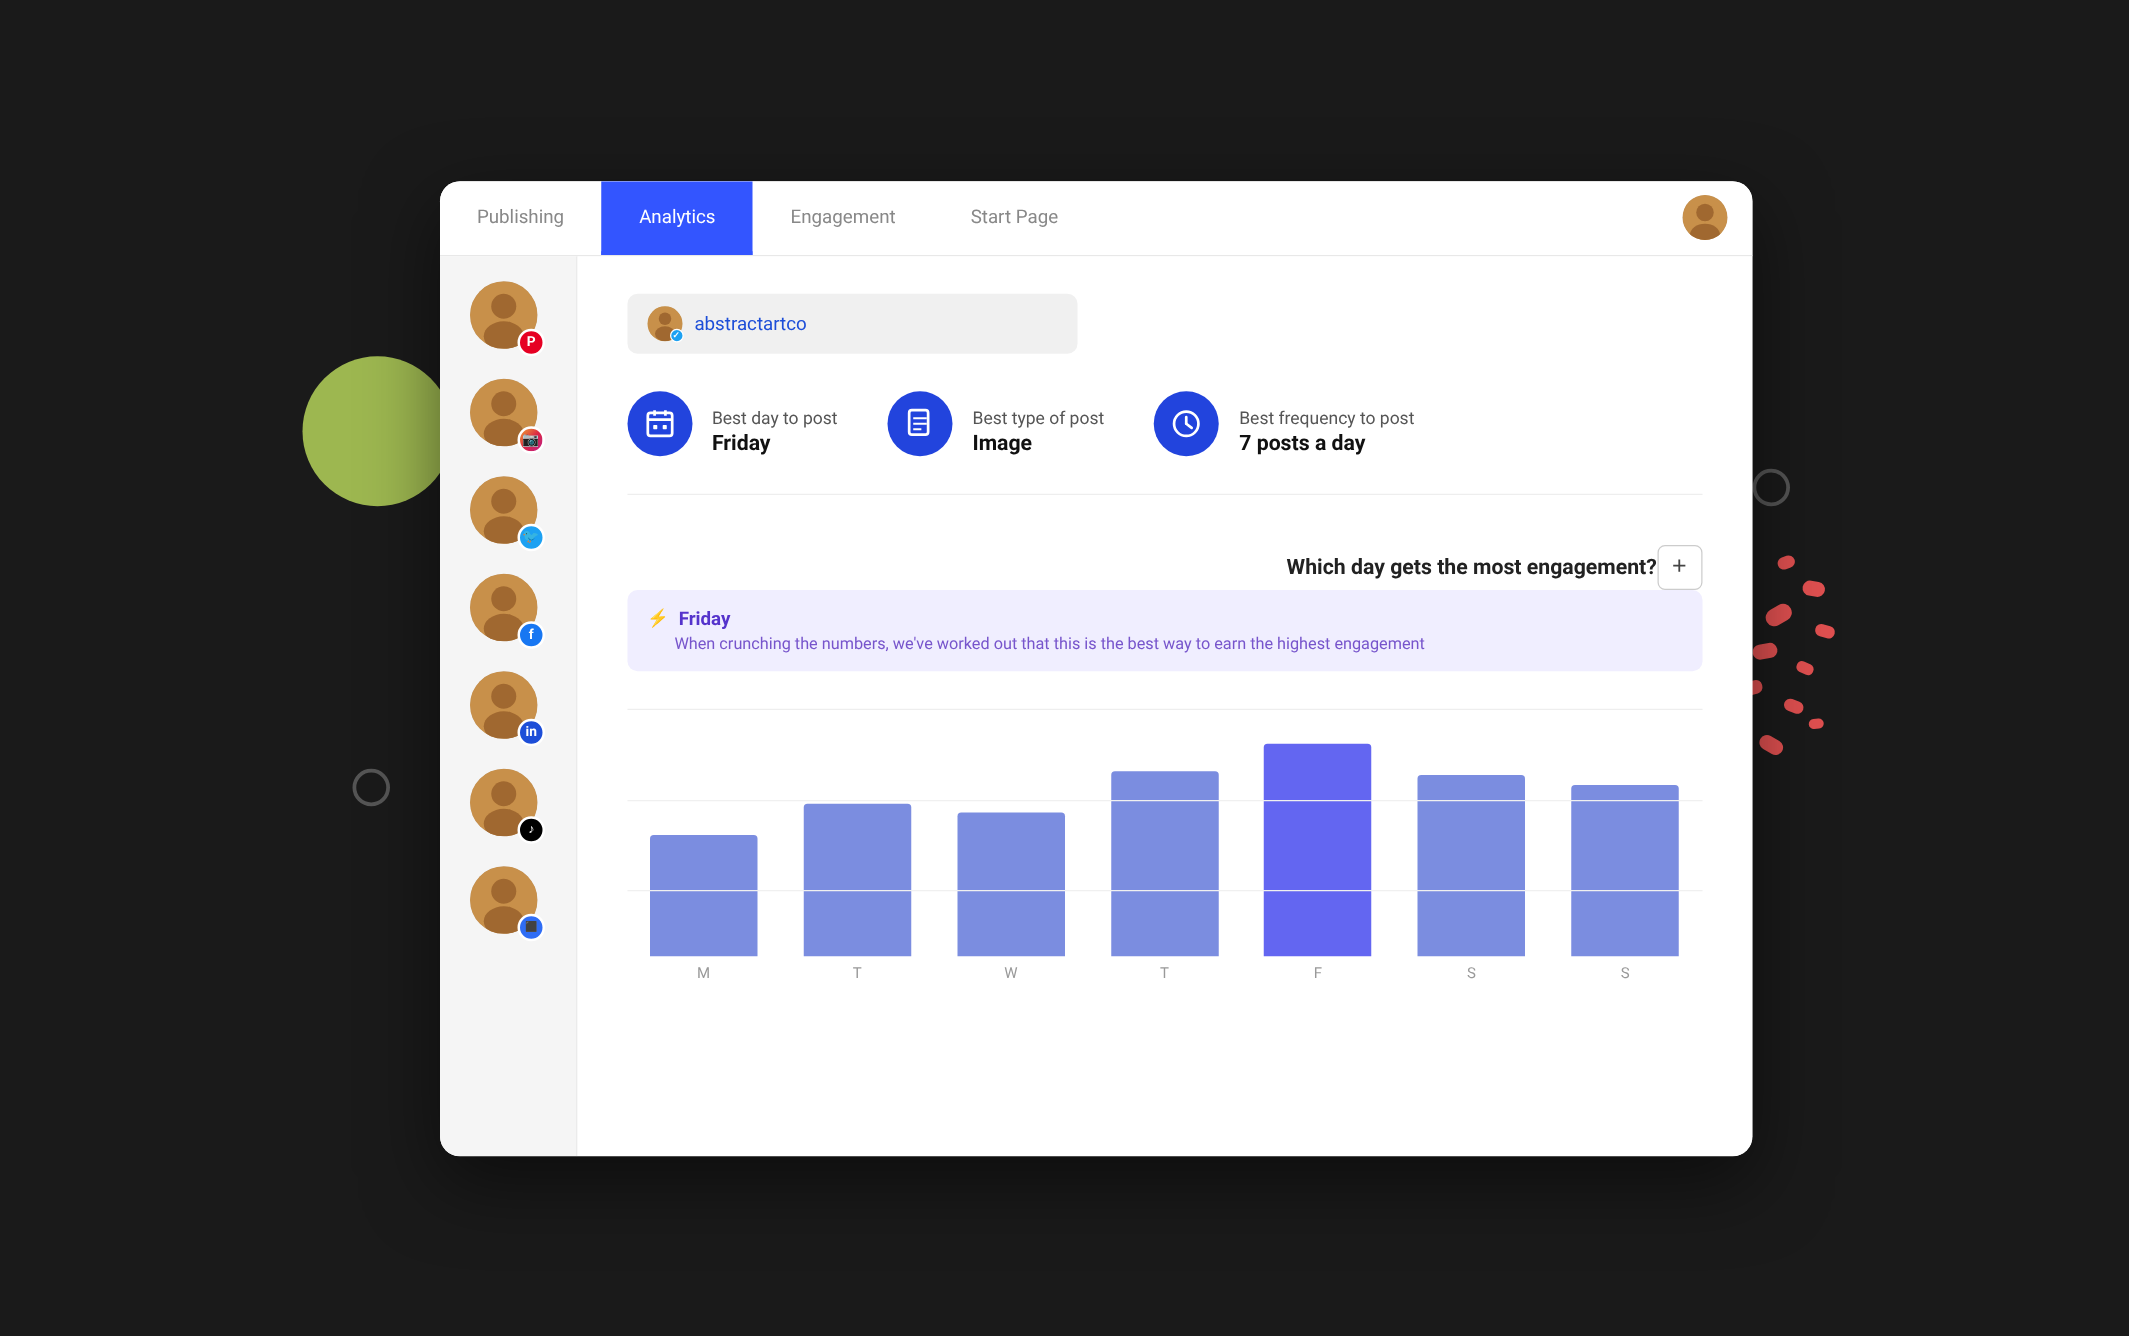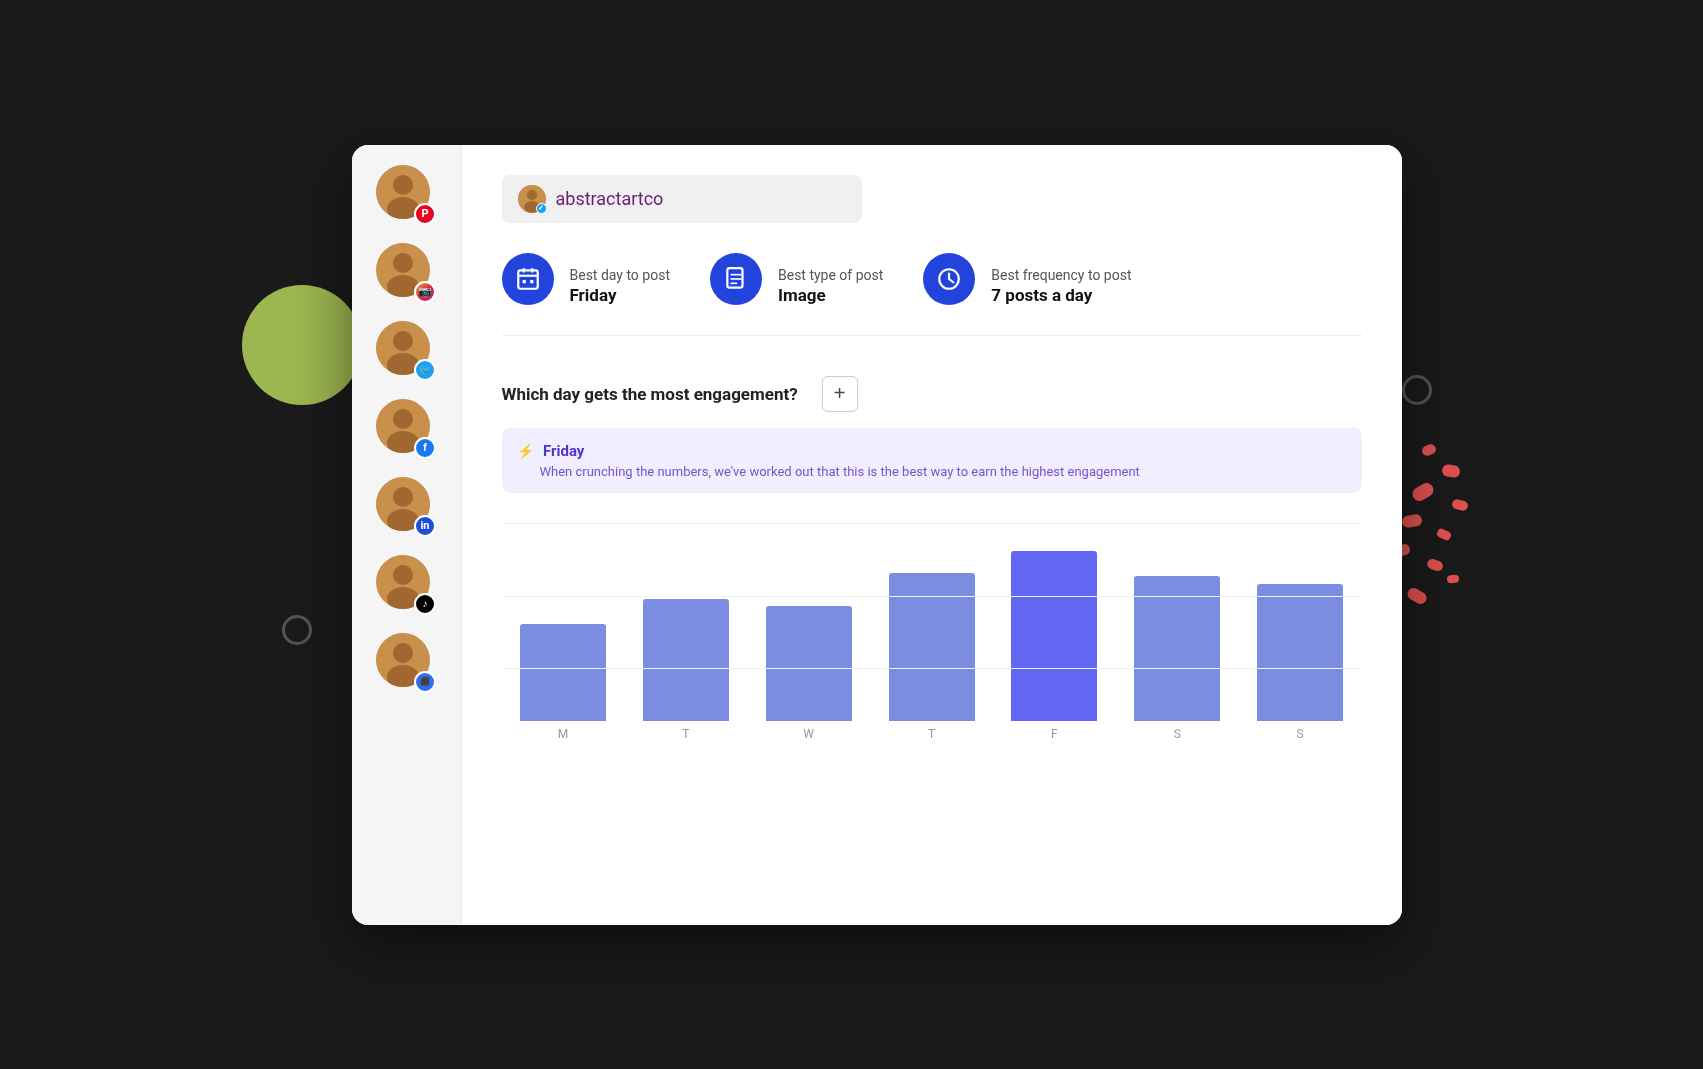--- a/index.html
+++ b/index.html
@@ -213,22 +213,22 @@
     .account-selector-avatar {
       width: 28px;
       height: 28px;
       border-radius: 50%;
       background: #c8a065;
       position: relative;
       overflow: hidden;
     }
 
     .account-name {
-      font-size: 18px;
-      color: #701a75;
+      font-size: 15px;
+      color: #1d4ed8;
       font-weight: 400;
     }
 
     
     .insights-row {
       display: flex;
       gap: 40px;
       margin-bottom: 40px;
       padding-bottom: 30px;
       border-bottom: 1px solid #eee;
@@ -270,23 +270,21 @@
     }
 
     
     .chart-section {
       position: relative;
     }
 
     .chart-header {
       display: flex;
       align-items: center;
-      justify-content: flex-start;
-      margin-bottom: 16px;
-      gap: 24px;
+      justify-content: flex-end;
     }
 
     .chart-title {
       font-size: 17px;
       font-weight: 700;
       color: #222;
     }
 
     .chart-add-btn {
       width: 36px;
@@ -399,20 +397,36 @@
     <div class="dot-red" style="width:14px;height:9px;left:75px;top:85px;border-radius:4px;transform:rotate(25deg)"></div>
     <div class="dot-red" style="width:18px;height:11px;left:30px;top:100px;border-radius:5px;transform:rotate(-15deg)"></div>
     <div class="dot-red" style="width:16px;height:10px;left:65px;top:115px;border-radius:5px;transform:rotate(20deg)"></div>
     <div class="dot-red" style="width:12px;height:8px;left:85px;top:130px;border-radius:4px;transform:rotate(-5deg)"></div>
     <div class="dot-red" style="width:20px;height:12px;left:45px;top:145px;border-radius:6px;transform:rotate(30deg)"></div>
     <div class="dot-red" style="width:15px;height:10px;left:20px;top:160px;border-radius:5px;transform:rotate(-20deg)"></div>
   </div>
 
   <div class="app-window">
 
+    <nav class="top-nav">
+      <div class="nav-tab">Publishing</div>
+      <div class="nav-tab active">Analytics</div>
+      <div class="nav-tab">Engagement</div>
+      <div class="nav-tab">Start Page</div>
+      <div class="nav-spacer"></div>
+      <div class="nav-avatar">
+        <div class="avatar-img">
+          <svg viewBox="0 0 36 36" width="36" height="36">
+            <circle cx="18" cy="18" r="18" fill="#c8904a"></circle>
+            <circle cx="18" cy="14" r="7" fill="#a06830"></circle>
+            <ellipse cx="18" cy="32" rx="12" ry="9" fill="#a06830"></ellipse>
+          </svg>
+        </div>
+      </div>
+    </nav>
 
     <div class="app-body">
 
       <aside class="sidebar">
 
         <div class="sidebar-account">
           <div class="account-avatar">
             <svg viewBox="0 0 54 54" width="54" height="54">
               <circle cx="27" cy="27" r="27" fill="#c8904a"></circle>
               <circle cx="27" cy="20" r="10" fill="#a06830"></circle>

